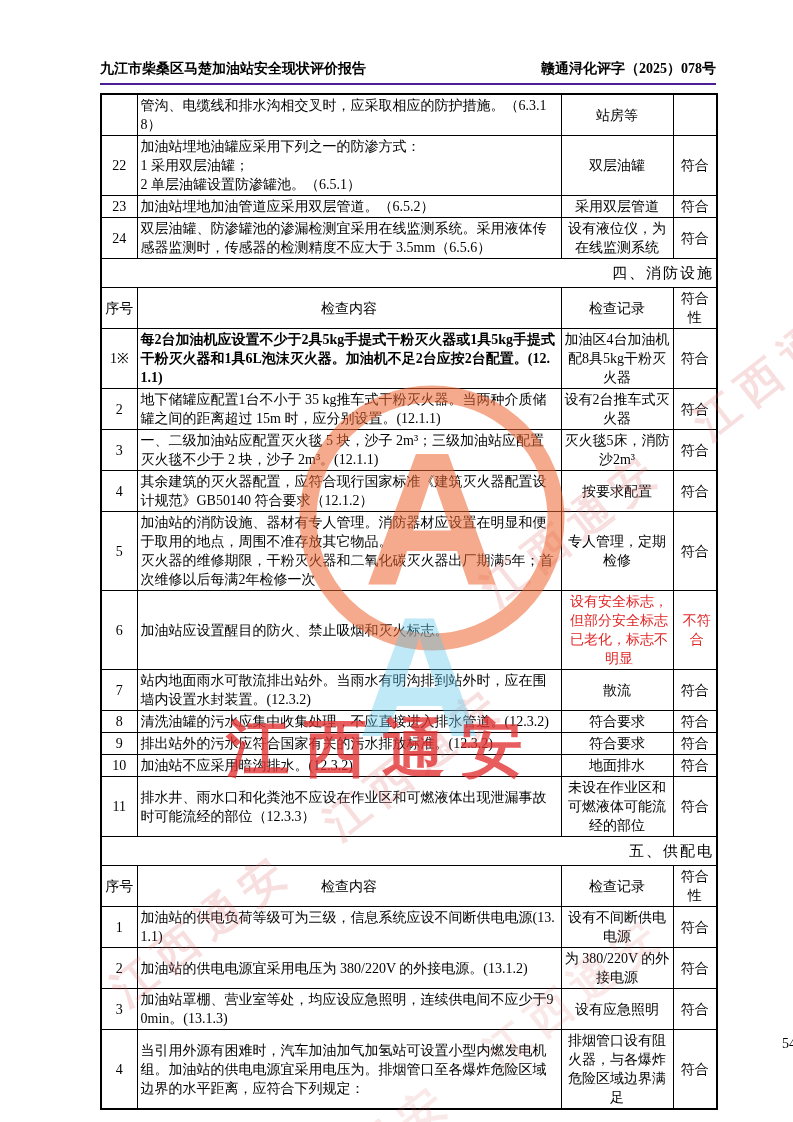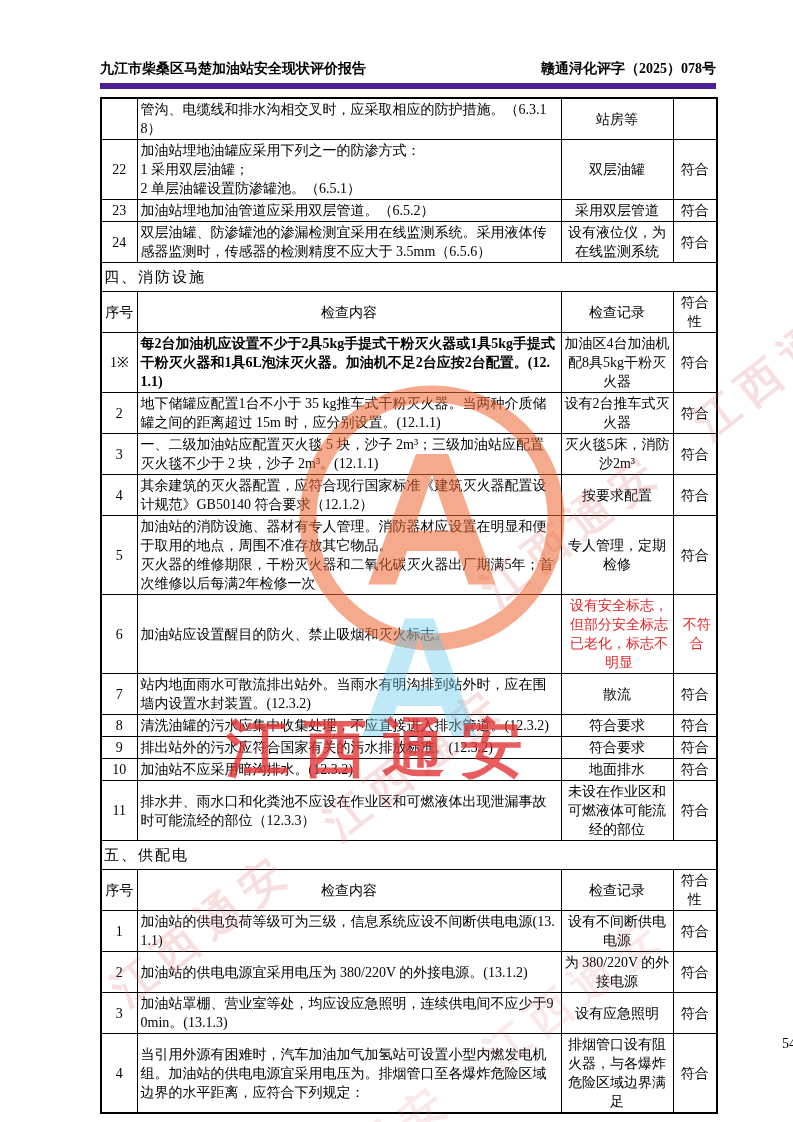--- a/index.html
+++ b/index.html
@@ -3,34 +3,34 @@
 <meta charset="utf-8">
 <style>
   html,body{margin:0;padding:0;}
   body{
     width:793px;height:1122px;background:#ffffff;position:relative;overflow:hidden;
     font-family:"Liberation Serif","DejaVu Serif",serif;color:#000;
   }
   .page{position:absolute;inset:0;}
   .content{position:absolute;left:100px;top:60px;width:616px;}
   .hdr{display:flex;justify-content:space-between;align-items:flex-end;
-       font-weight:bold;font-size:14px;padding-bottom:5px;border-bottom:6px solid #4c1d95;}
+       font-weight:bold;font-size:14px;padding-bottom:5px;border-bottom:2px solid #4c1d95;}
   .hdr-left{white-space:nowrap;}
   .hdr-right{white-space:nowrap;padding-left:41px;}
   table{border-collapse:collapse;table-layout:fixed;width:616px;margin-top:8px;
         font-size:14px;border:2px solid #000;}
   col.w-no{width:36px;} col.w-content{width:424px;} col.w-record{width:112px;} col.w-result{width:44px;}
   td,th{border:1px solid #000;padding:1px 3px;line-height:19px;vertical-align:middle;
         word-break:break-all;overflow:hidden;}
   th{font-weight:normal;text-align:center;height:22px;}
   .c-no{text-align:center;}
   .c-content{text-align:left;white-space:pre-line;margin-left:20px;}
   .c-record{text-align:center;}
   .c-result{text-align:center;}
-  tr.section td{text-align:left;font-size:15px;height:24px;padding:2px;letter-spacing:2px;}
+  tr.section td{text-align:right;font-size:15px;height:24px;padding:2px;letter-spacing:2px;}
   .bold{font-weight:bold;}
   .red{color:#e02525;padding-left:7px;}
   .footer{position:absolute;top:1036px;left:100px;width:696px;text-align:right;font-size:14px;}
   
   .wm{position:absolute;inset:0;pointer-events:none;z-index:5;}
   .wm-diag{position:absolute;font-weight:bold;font-size:44px;letter-spacing:10px;
            color:rgba(222,110,110,0.22);white-space:nowrap;transform:rotate(-38deg);}
   .wm-d1{left:430px;top:400px;}
   .wm-d2{left:60px;top:800px;}
   .wm-d3{left:220px;top:1030px;color:rgba(222,110,110,0.15);}

